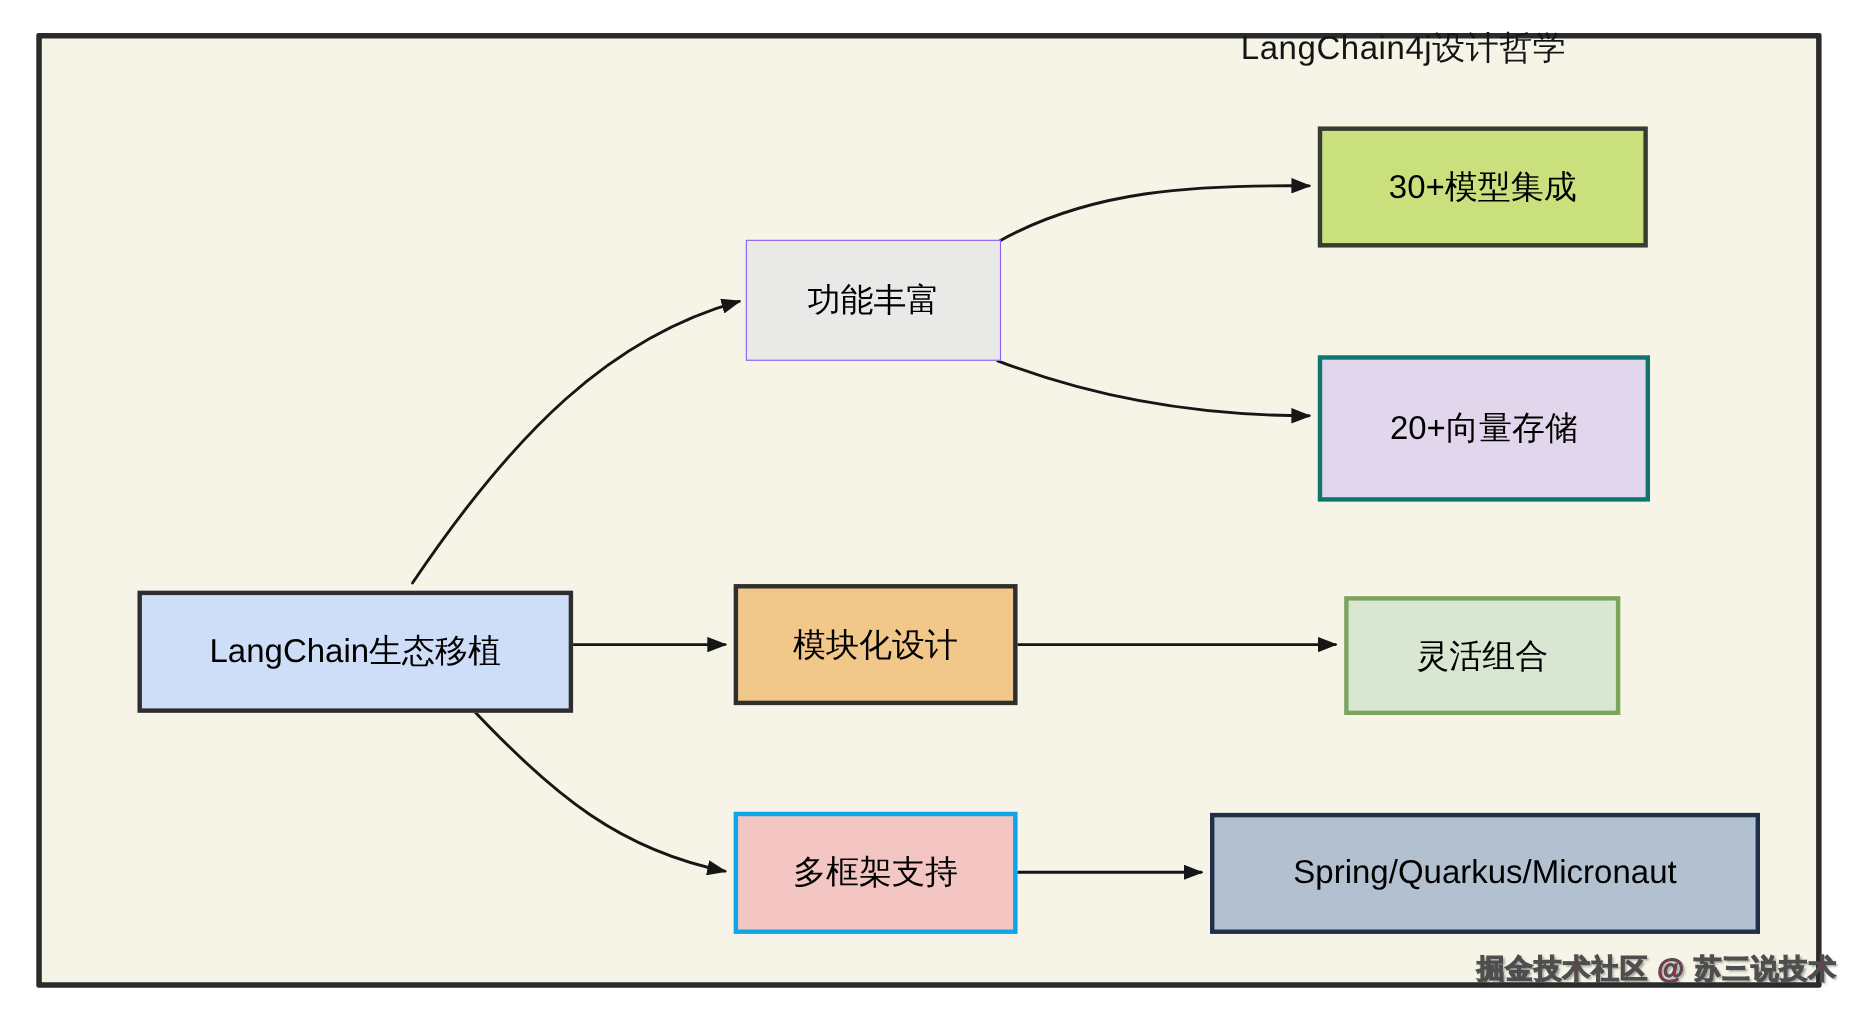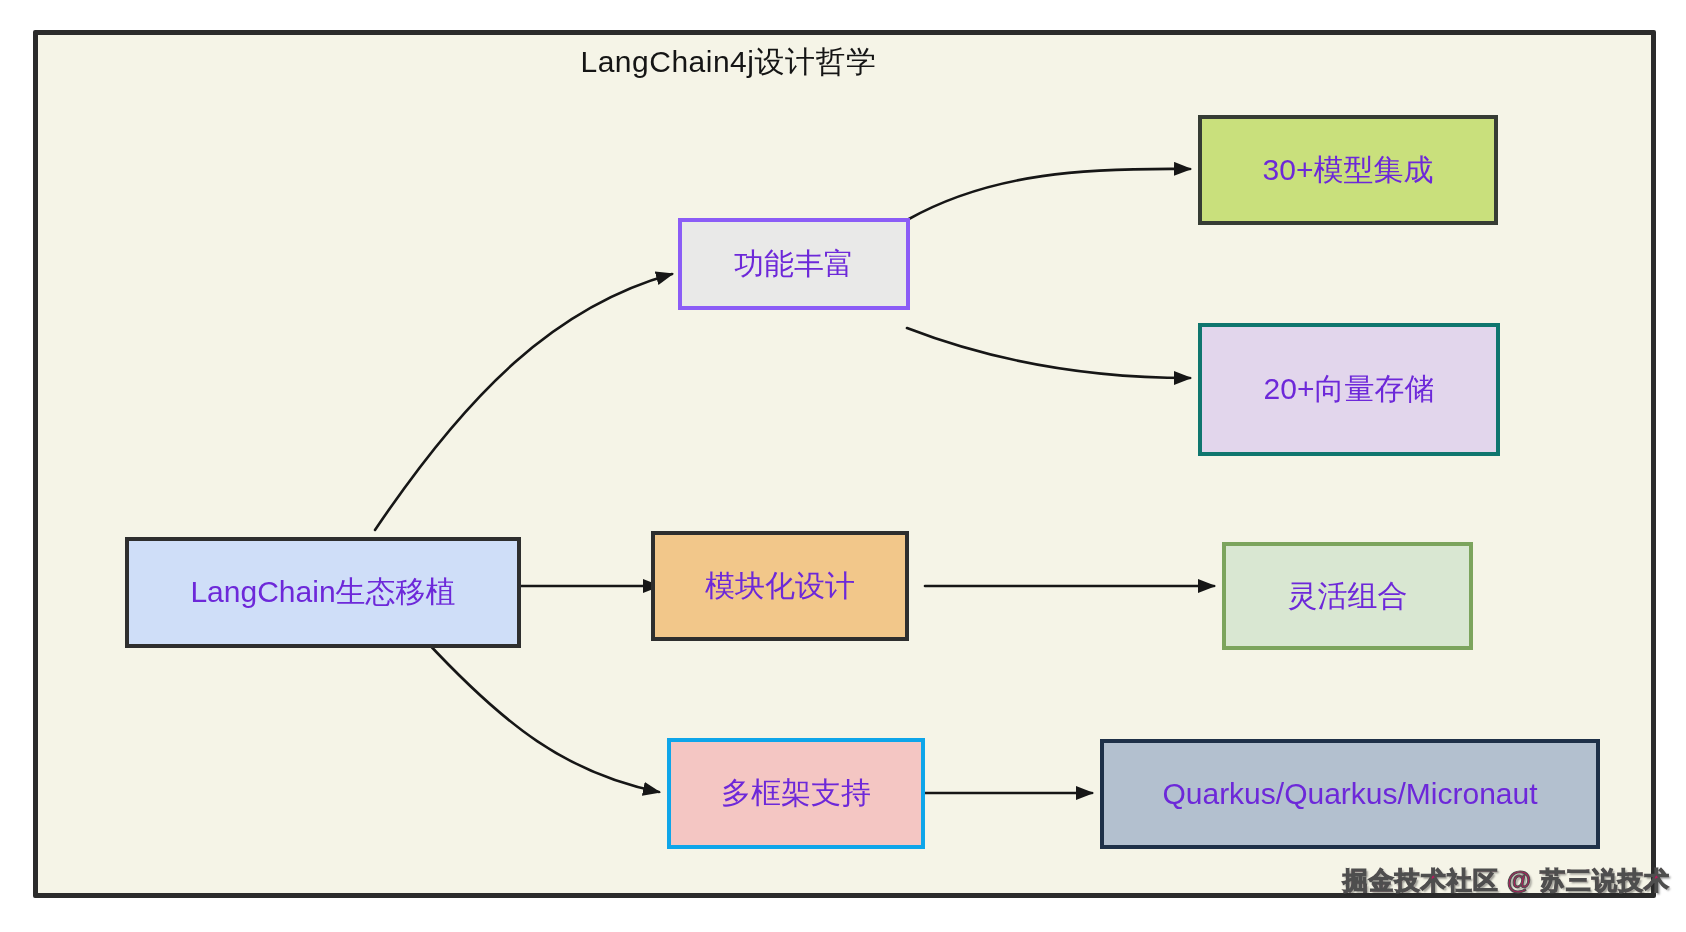--- a/index.html
+++ b/index.html
@@ -23,23 +23,23 @@
     height: 868px;
     box-sizing: border-box;
     background: #f5f4e7;
     border: 5px solid #2b2b2b;
     border-radius: 2px;
     z-index: 0;
   }
   .title {
     position: absolute;
     left: 33px;
-    top: 42px;
+    top: 24px;
     width: 1391px;
-    text-align: center;
+    text-align: right;
     font-size: 30px;
     color: #151515;
     letter-spacing: 0.5px;
     z-index: 3;
   }
   .edges {
     position: absolute;
     left: 0;
     top: 0;
     z-index: 1;
@@ -50,27 +50,27 @@
     stroke-width: 2.6px;
     stroke-linecap: round;
   }
   .node {
     position: absolute;
     box-sizing: border-box;
     display: flex;
     align-items: center;
     justify-content: center;
     font-size: 30px;
-    color: #6d28d9;
+    color: #000000;
     z-index: 2;
     text-align: center;
   }
   .node-root       { left:125px;  top:537px; width:396px; height:111px; background:#cfdef8; border:4px solid #2e2e2e; }
-  .node-feature    { left:678px;  top:218px; width:232px; height:92px; background:#e9e9e8; border:4px solid #8b5cf6; }
-  .node-modular    { left:651px;  top:531px; width:258px; height:110px; background:#f2c78a; border:4px solid #2e2e2e; }
+  .node-feature    { left:678px;  top:218px; width:232px; height:110px; background:#e9e9e8; border:1px solid #8b5cf6; }
+  .node-modular    { left:667px;  top:531px; width:258px; height:110px; background:#f2c78a; border:4px solid #2e2e2e; }
   .node-multiframe { left:667px;  top:738px; width:258px; height:111px; background:#f4c6c3; border:4px solid #0ea5e9; }
   .node-models     { left:1198px; top:115px; width:300px; height:110px; background:#c9e07c; border:4px solid #363c34; }
   .node-vectors    { left:1198px; top:323px; width:302px; height:133px; background:#e2d6ec; border:4px solid #0f766e; }
   .node-flexible   { left:1222px; top:531px; width:251px; height:108px; background:#d9e7d2; border:4px solid #7ca45d;margin-top:11px; }
   .node-spring     { left:1100px; top:739px; width:500px; height:110px; background:#b3c0cf; border:4px solid #1e3048; }
   .watermark {
     position: absolute;
     right: 16px;
     top: 864px;
     font-size: 25px;
@@ -129,18 +129,18 @@
 
   <div class="node node-vectors">
     <span>20+向量存储</span>
   </div>
 
   <div class="node node-flexible">
     <span>灵活组合</span>
   </div>
 
   <div class="node node-spring">
-    <span>Quarkus/Quarkus/Micronaut</span>
+    <span>Spring/Quarkus/Micronaut</span>
   </div>
 
   <div class="watermark">掘金技术社区 @ 苏三说技术</div>
 
 </div>
 
 </body></html>

